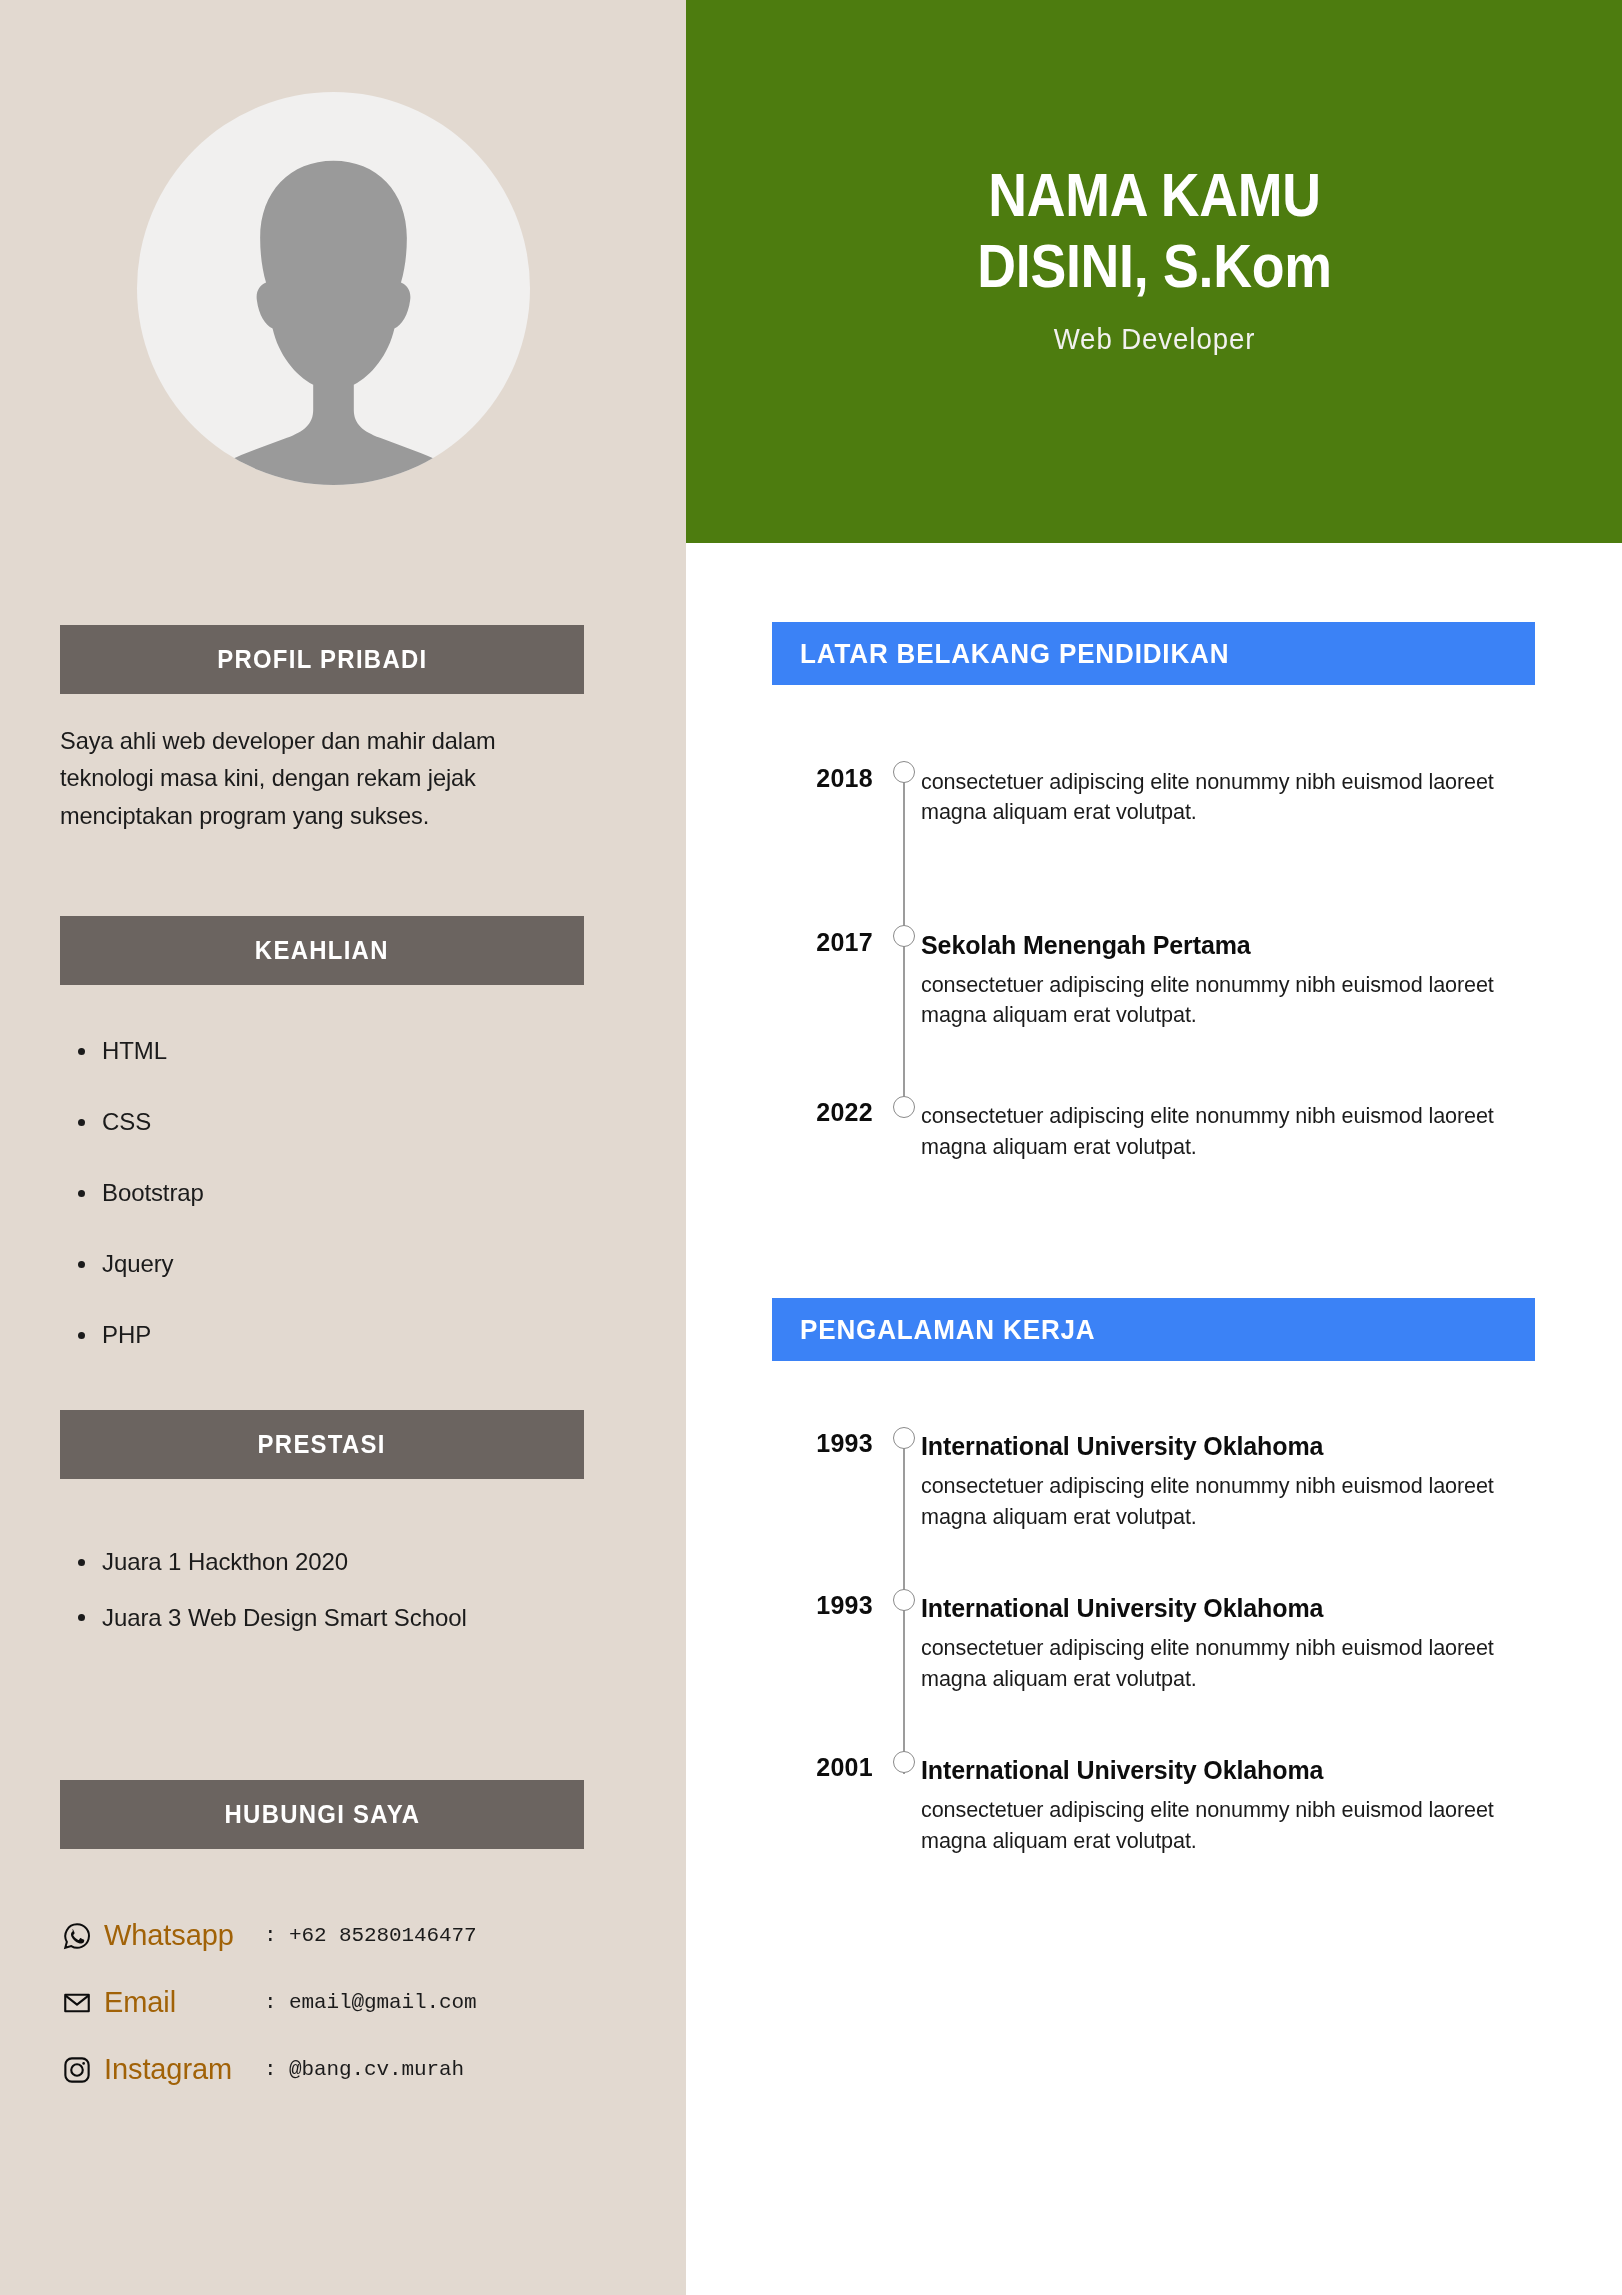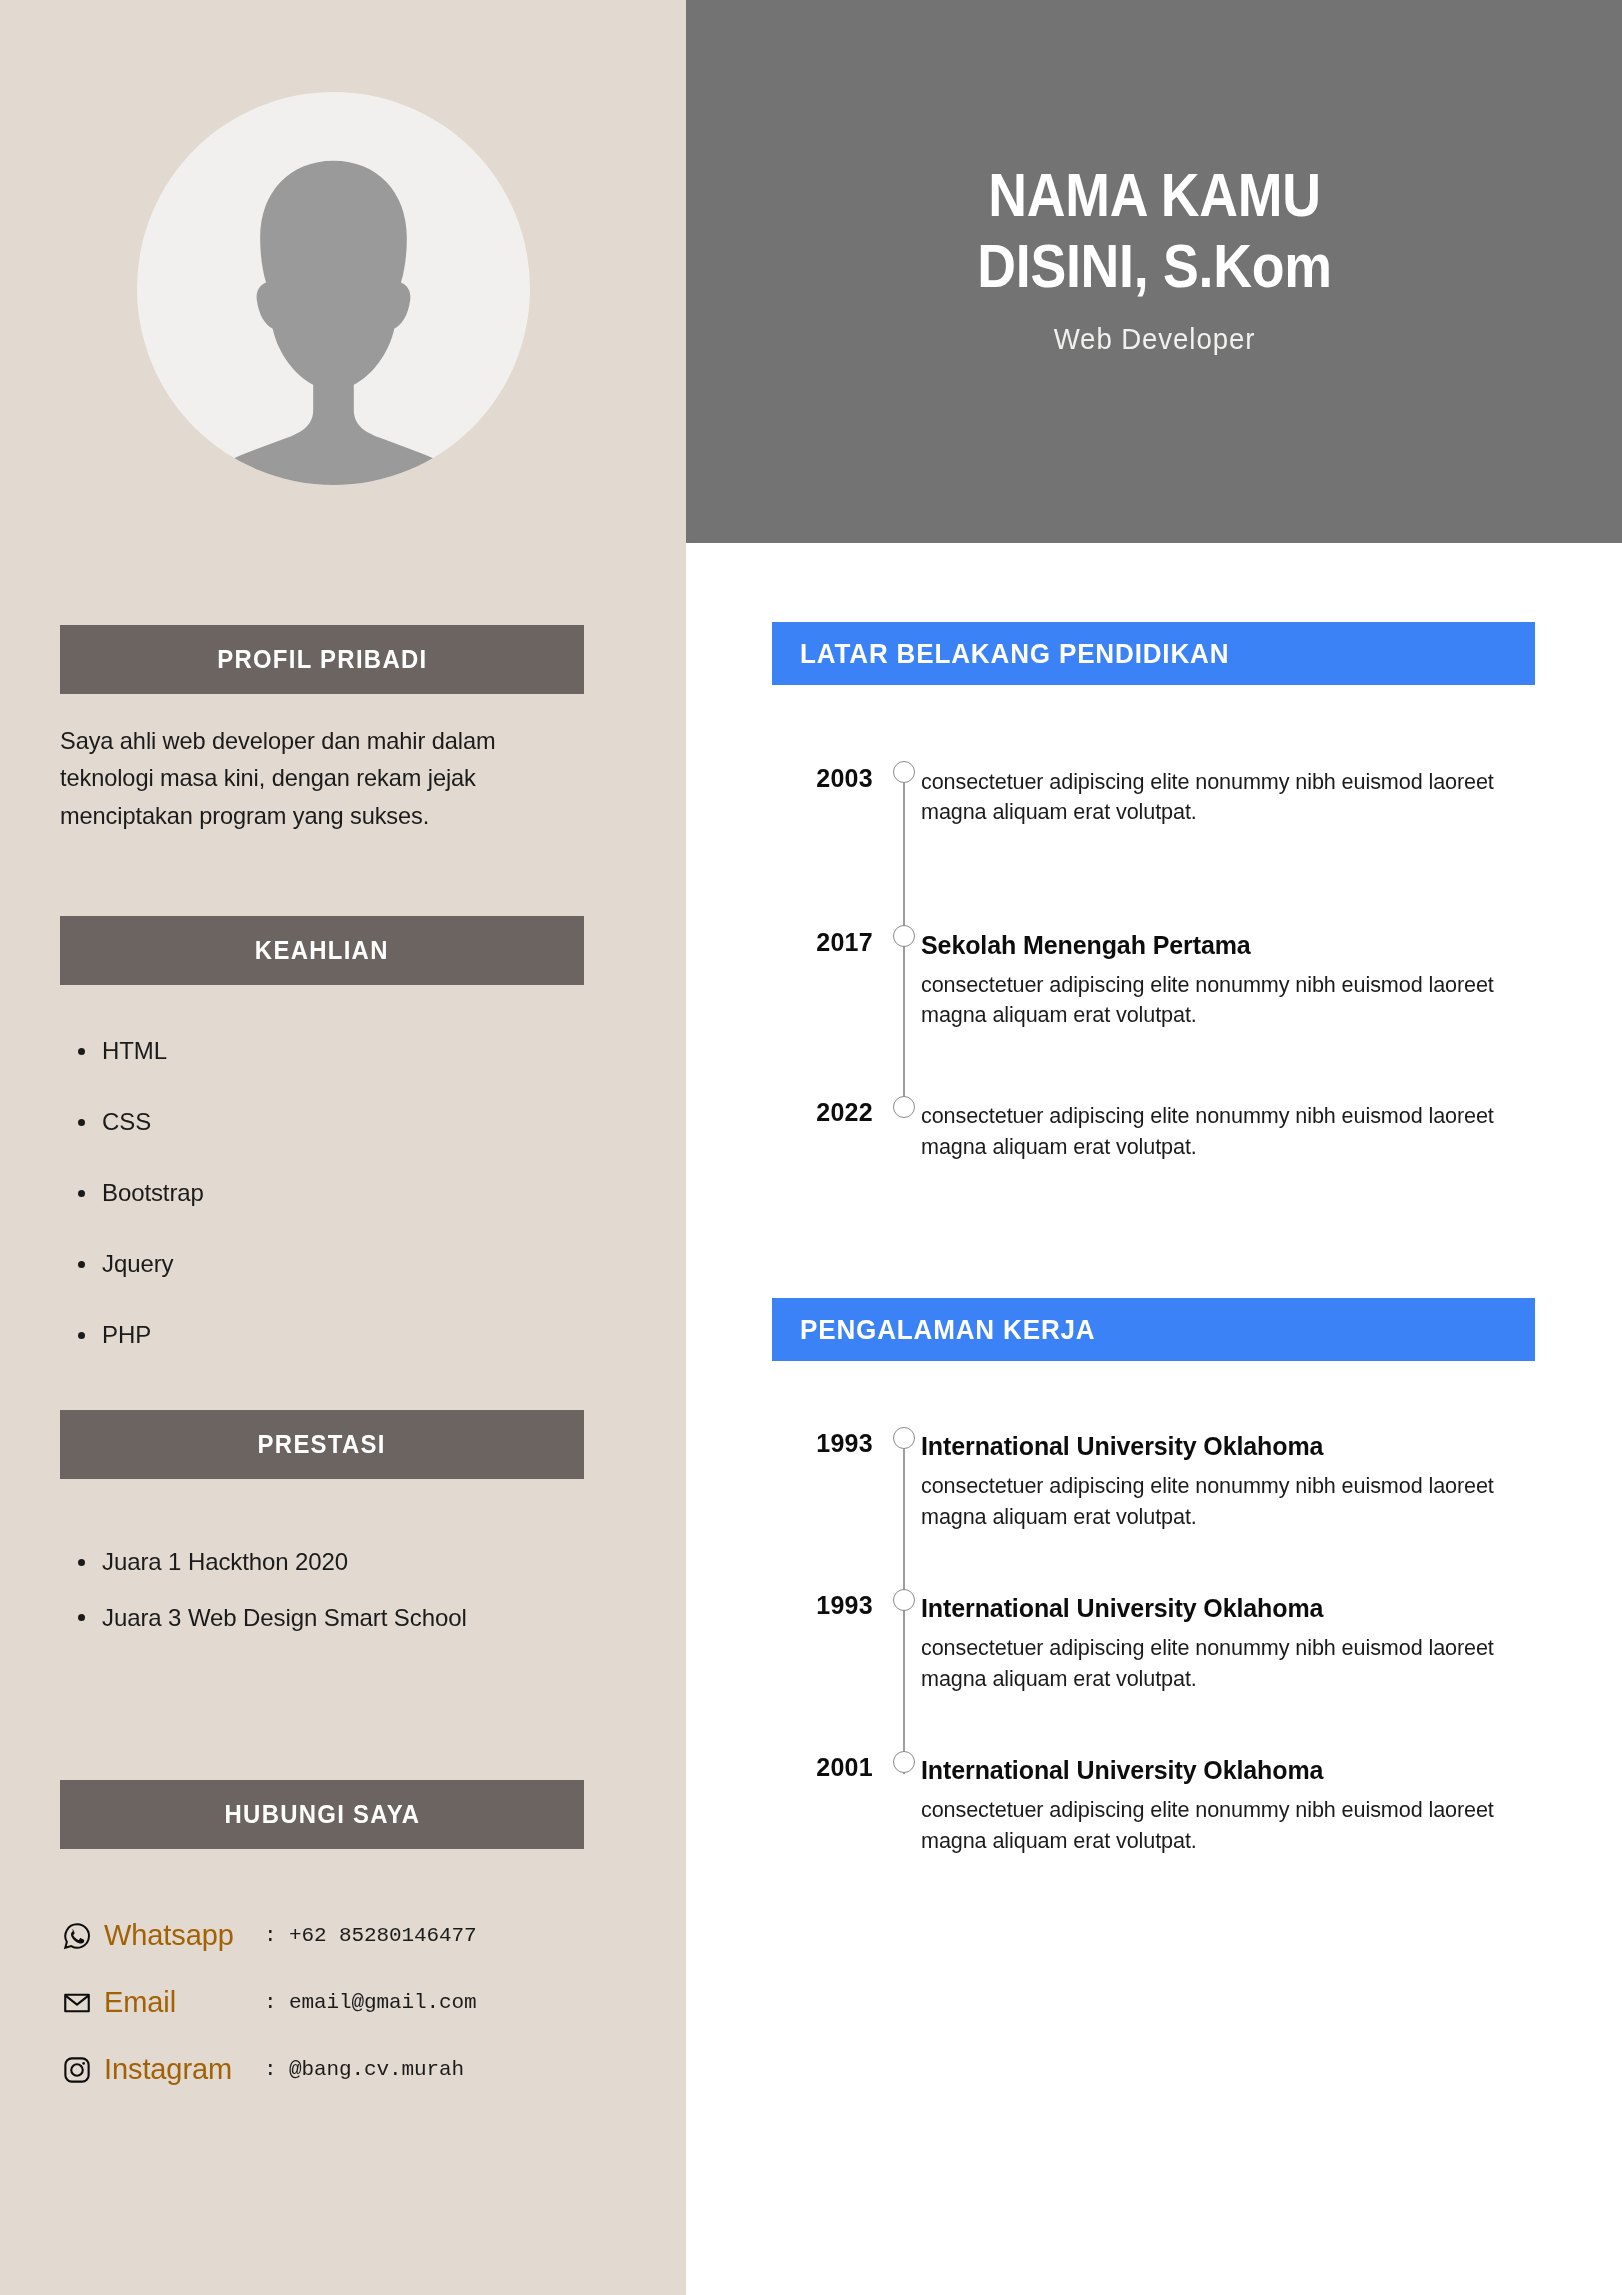--- a/index.html
+++ b/index.html
@@ -28,21 +28,21 @@
     border-radius:50%;
     background:#f1f0ef;
     overflow:hidden;
   }
   .avatar-circle svg{ position:absolute; left:0; top:0; width:100%; height:100%; }
 
   
   .header-block{
     position:absolute; left:686px; top:0;
     width:937px; height:543px;
-    background:#737373;
+    background:#4d7c0f;
   }
   .header-inner{
     position:absolute; left:0; right:0; top:160px;
     text-align:center;
   }
   .name-line{
     color:#ffffff;
     font-size:61px;
     font-weight:bold;
     line-height:1.17;
@@ -285,21 +285,21 @@
 
 </div>
 
 <div class="rt-heading" style="top:622px">
   <span>LATAR BELAKANG PENDIDIKAN</span>
 </div>
 
 <div class="timeline" style="top:756px">
 
   <div class="tl-item" style="height:164px">
-    <div class="tl-year">2003</div>
+    <div class="tl-year">2018</div>
     <div class="tl-marker">
       <div class="tl-line" style="height:167px"></div>
       <div class="tl-dot"></div>
     </div>
     <div class="tl-body">
       <div class="tl-desc">consectetuer adipiscing elite nonummy nibh euismod laoreet magna aliquam erat volutpat.</div>
     </div>
   </div>
 
   <div class="tl-item" style="height:160px">

